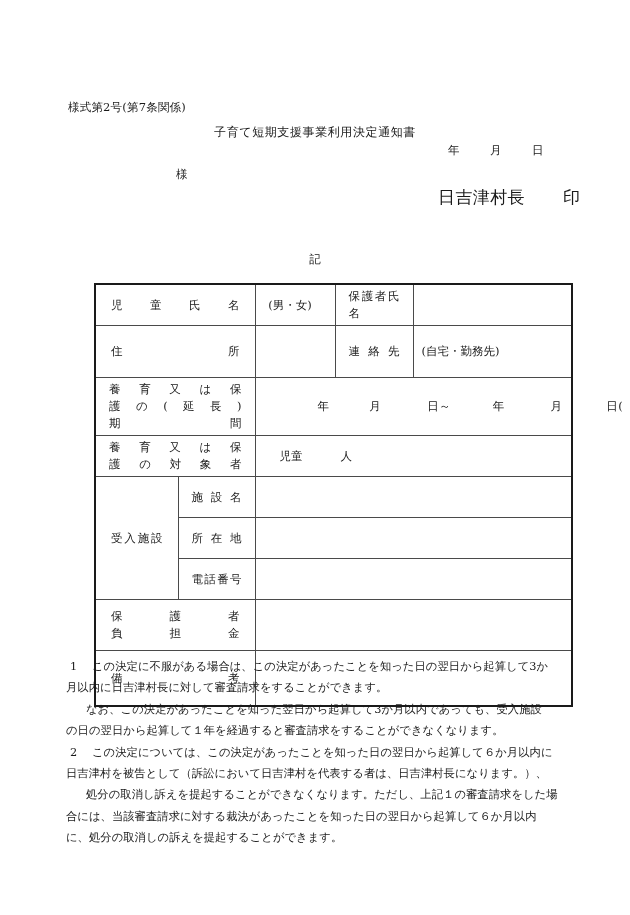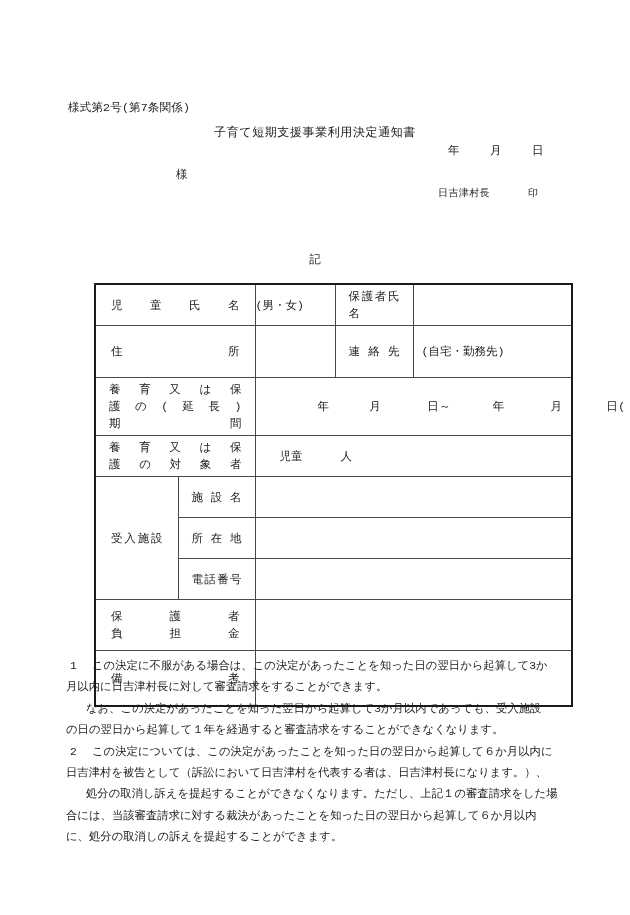--- a/index.html
+++ b/index.html
@@ -13,21 +13,20 @@
     font-family: "DejaVu Serif", "Liberation Serif", serif;
     color: #1a1a1a;
     position: relative;
     overflow: hidden;
   }
   .page {
     position: absolute;
     left: 0; top: 0;
     width: 591px;
     height: 915px;
-    font-family: Liberation Mono, monospace;
   }
 
   
   .form-no {
     position: absolute;
     left: 68px;
     top: 100px;
     font-size: 11.5px;
     letter-spacing: 0.2px;
     white-space: nowrap;
@@ -60,21 +59,21 @@
   .addressee {
     position: absolute;
     left: 176px;
     top: 167px;
     font-size: 11.5px;
   }
   .issuer {
     position: absolute;
     left: 438px;
     top: 186px;
-    font-size: 10px;
+    font-size: 17px;
     white-space: nowrap;
     letter-spacing: 0.4px;
   }
   .issuer .gap {
     display: inline-block;
     width: 38px;
   }
   .para1 {
     position: absolute;
     left: 68px;
@@ -146,21 +145,21 @@
     text-align: justify;
     text-align-last: justify;
     padding: 0 7px;
     line-height: 17px;
   }
   .cellpad {
     padding: 4px 8px !important;
   }
   .right-note {
     display: block;
-    text-align: left;
+    text-align: center;
     padding-right: 10px;
   }
   .left-note {
     display: block;
     text-align: left;
     padding-left: 8px;
   }
   .period-row {
     display: block;
     padding-left: 20px;

